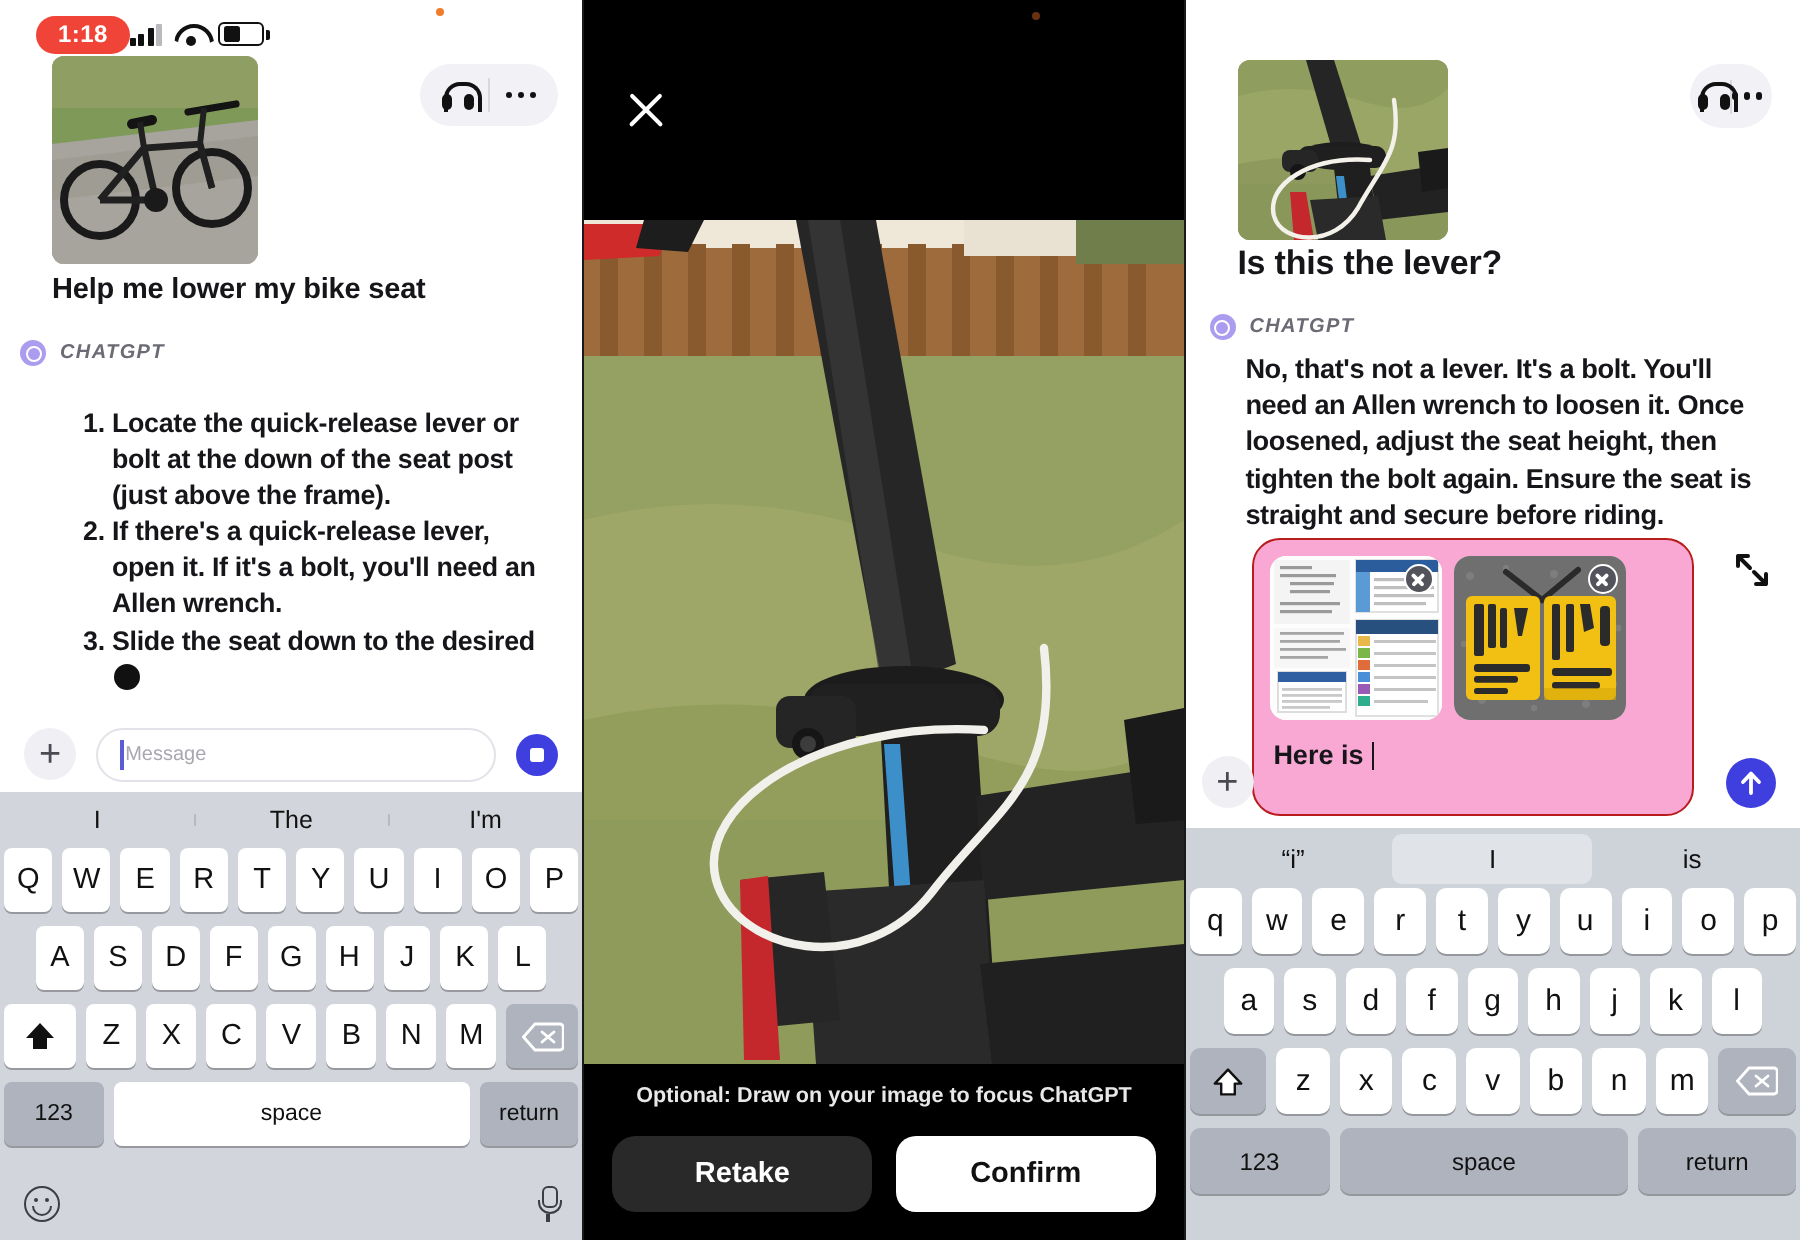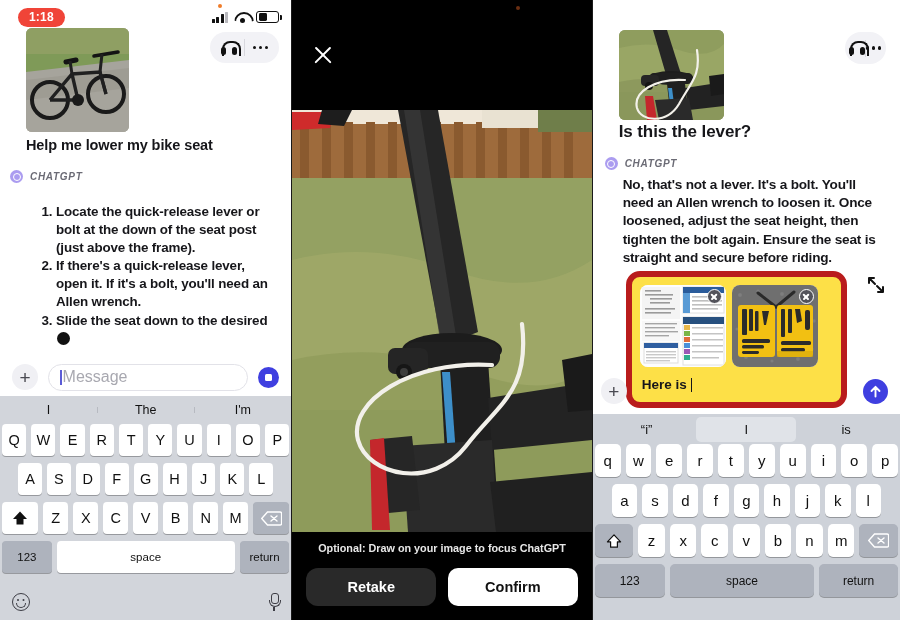--- a/index.html
+++ b/index.html
@@ -8,21 +8,21 @@
     background: #ffffff;
     font-family: "Liberation Sans", sans-serif;
     overflow: hidden;
   }
   .screens { display: flex; width: 900px; height: 620px; }
 
   
   .panel1 { width: 292px; height: 620px; background: #fff; position: relative; overflow: hidden; }
   .statusbar {
     height: 30px; display: flex; align-items: center;
-    justify-content: space-between; padding: 4px 12px 0 18px; position: relative;
+    padding: 4px 12px 0 18px; position: relative;
   }
   .time-pill {
     background: #f04438; color: #fff; font-size: 12px; font-weight: 700;
     border-radius: 11px; padding: 2px 11px 3px; letter-spacing: .2px;
   }
   .status-right { display: flex; align-items: center; gap: 6px; }
   .sig { display: flex; align-items: flex-end; gap: 1.5px; height: 11px; }
   .sig i { width: 3px; background: #111; border-radius: .5px; display: block; }
   .sig i:nth-child(1) { height: 4px; }
   .sig i:nth-child(2) { height: 6px; }
@@ -75,21 +75,21 @@
   .p1-list { margin: 14px 0 0 0; padding-left: 26px; }
   .p1-list li { margin-bottom: 1px; }
   .cursor-dot { display:inline-block; width:13px; height:13px; border-radius:50%; background:#111; vertical-align:-2px; margin-left:1px; }
 
   .p1-inputbar { position:absolute; left:0; right:0; bottom: 222px; height: 42px; display:flex; align-items:center;
                  padding: 0 12px; gap: 10px; background:#fff; }
   .plus-btn { width:26px; height:26px; border-radius:50%; background:#f0f0f4; display:flex; align-items:center; justify-content:center;
               font-size:19px; color:#4a4a52; font-weight:400; line-height:1; }
   .msg-field { flex:1; height:27px; border:1px solid #e2e2e8; border-radius:14px; display:flex; align-items:center; padding: 0 11px; gap:1px; }
   .caret { width:1.6px; height:15px; background:#5b5bd6; display:block; }
-  .msg-ph { font-size:16px; color:#a8a8b0; }
+  .msg-ph { font-size:10px; color:#a8a8b0; }
   .stop-btn { width:21px; height:21px; border-radius:50%; background:#3f3fe0; display:flex; align-items:center; justify-content:center; }
   .stop-btn i { width:7px; height:7px; background:#fff; border-radius:1.5px; display:block; }
 
   
   .kb { position:absolute; left:0; right:0; bottom:0; background:#d2d5db; }
   .kb-sugg { height:28px; display:flex; align-items:center; }
   .kb-sugg div { flex:1; text-align:center; font-size:12.5px; color:#111; position:relative; }
   .kb-sugg div + div::before { content:""; position:absolute; left:0; top:4px; bottom:4px; width:1px; background:#b7bac1; }
   .kb-rows { padding: 0 2px 4px; }
   .kb-row { display:flex; justify-content:center; gap:5px; margin-bottom:7px; }
@@ -130,22 +130,22 @@
 
   
   .panel3 { width: 308px; height: 620px; background:#fff; position:relative; overflow:hidden; }
   .p3-topactions { position:absolute; right:14px; top:32px; background:#f2f2f6; border-radius:17px; display:flex;
                    align-items:center; height:32px; padding:0 5px; }
   .p3-userimg { position:absolute; left:26px; top:30px; width:105px; height:90px; border-radius:6px; overflow:hidden; background:#8d9a6e; }
   .p3-usertext { position:absolute; left:26px; top:122px; font-size:17px; font-weight:700; color:#16161a; letter-spacing:-0.1px; }
   .p3-gptrow { position:absolute; left:12px; top:157px; display:flex; align-items:center; gap:7px; }
   .p3-answer { position:absolute; left:30px; top:176px; right:14px; font-size:13.6px; font-weight:700; color:#16161a;
                line-height:1.34; letter-spacing:-0.2px; }
-  .p3-composer { position:absolute; left:33px; right:53px; bottom: 212px; background:#fde047; border:6px solid #b91c1c;
-                 border-radius:14px; padding: 6px 6px 0; }
+  .p3-composer { position:absolute; left:33px; right:53px; bottom: 212px; background:#f9a8d4; border:1px solid #b91c1c;
+                 border-radius:14px; padding: 6px 6px 12px; }
   .p3-attachments { display:flex; gap:6px; padding: 2px 2px 4px; }
   .att { width:86px; height:82px; border-radius:8px; overflow:hidden; position:relative; background:#eee; }
   .att-x { position:absolute; right:4px; top:4px; width:15px; height:15px; border-radius:50%; background:#53535b;
            border:1.4px solid #fff; display:flex; align-items:center; justify-content:center; }
   .att-x::before, .att-x::after { content:""; position:absolute; width:8px; height:1.6px; background:#fff; border-radius:1px; }
   .att-x::before { transform:rotate(45deg); } .att-x::after { transform:rotate(-45deg); }
   .p3-typed { padding: 6px 6px 10px 4px; font-size:13.5px; font-weight:700; color:#16161a; display:flex; align-items:center; gap:1px; }
   .p3-plus { position:absolute; left:8px; bottom: 216px; width:26px; height:26px; border-radius:50%; background:#f0f0f4;
              display:flex; align-items:center; justify-content:center; font-size:19px; color:#4a4a52; line-height:1; }
   .p3-send { position:absolute; right:12px; bottom: 216px; width:25px; height:25px; border-radius:50%; background:#3f3fe0;

